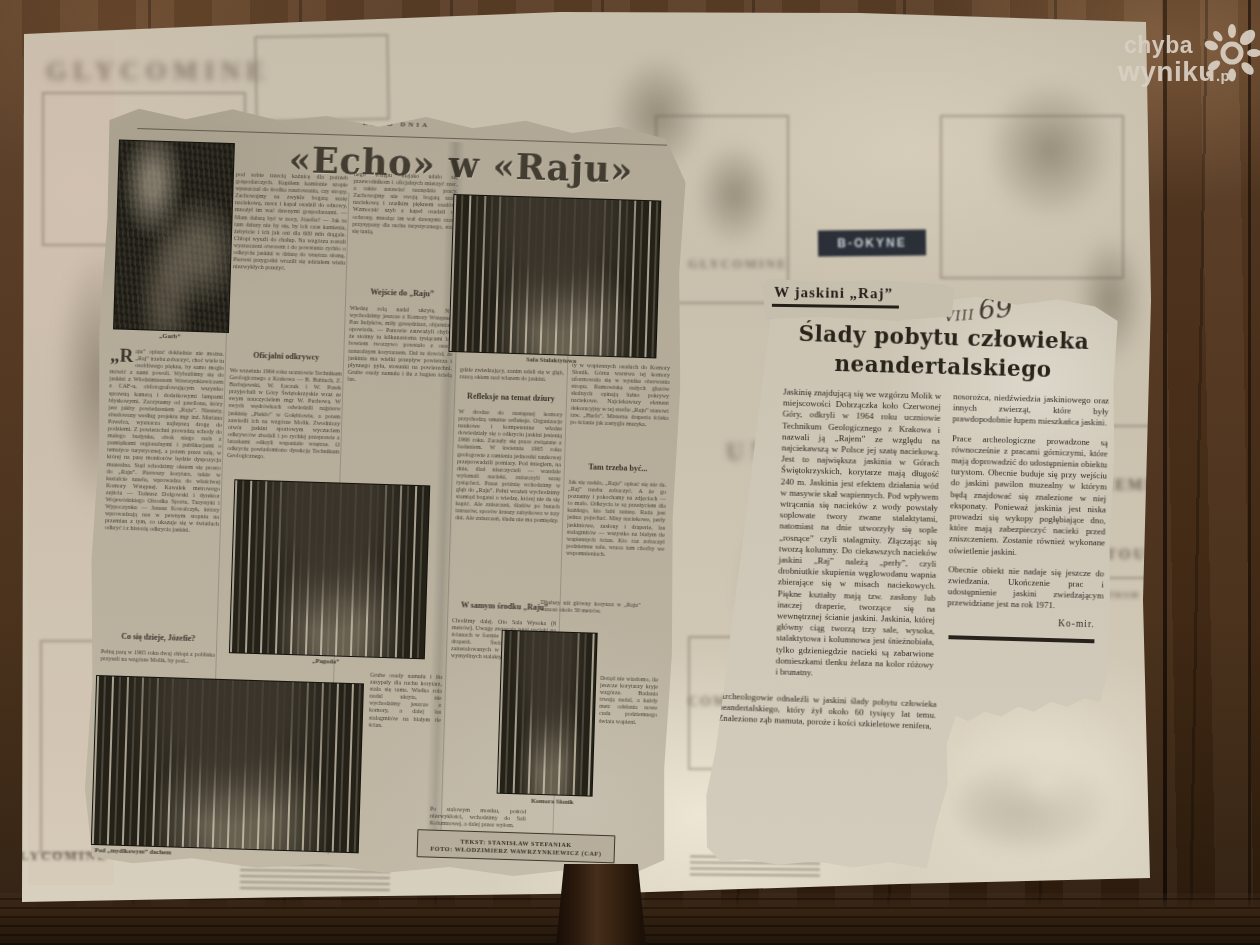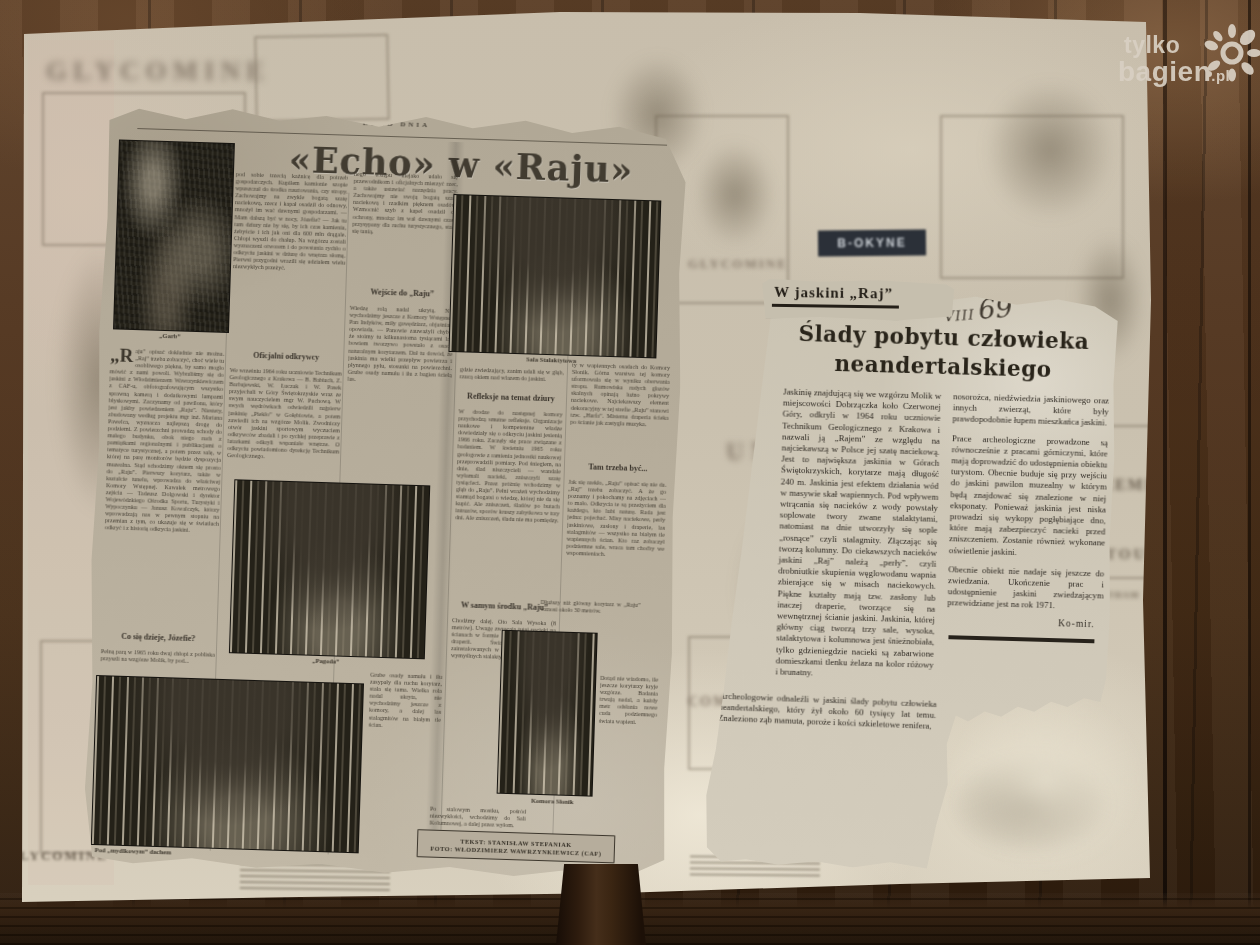--- a/index.html
+++ b/index.html
@@ -278,22 +278,22 @@
     <div class="rule2"></div>
   </div>
 </div>
 <div class="scrap-kicker">
   <div class="kicker">W jaskini „Raj”</div>
 </div>
 
 <div class="easel-post"></div>
 
 <div class="watermark">
-  <div class="wm1">tylko</div>
-  <div class="wm2"><span>bagien</span><span class="wm-suffix">.pl</span></div>
+  <div class="wm1">chyba</div>
+  <div class="wm2"><span>wyniku</span><span class="wm-suffix">.pl</span></div>
   <svg class="wm-sun" width="60" height="66" viewBox="0 0 60 66">
     <g fill="#d9d0c3">
       <circle cx="30" cy="35" r="9" fill="none" stroke="#d9d0c3" stroke-width="5"></circle>
       <ellipse cx="30" cy="13" rx="4" ry="7"></ellipse>
       <ellipse cx="30" cy="13" rx="6" ry="9" transform="rotate(45 30 35)"></ellipse>
       <ellipse cx="30" cy="13" rx="4" ry="7" transform="rotate(90 30 35)"></ellipse>
       <ellipse cx="30" cy="13" rx="4.5" ry="7.5" transform="rotate(135 30 35)"></ellipse>
       <ellipse cx="30" cy="13" rx="4" ry="6.5" transform="rotate(180 30 35)"></ellipse>
       <ellipse cx="30" cy="13" rx="4" ry="7" transform="rotate(235 30 35)"></ellipse>
       <ellipse cx="30" cy="13" rx="4.5" ry="7" transform="rotate(290 30 35)"></ellipse>

